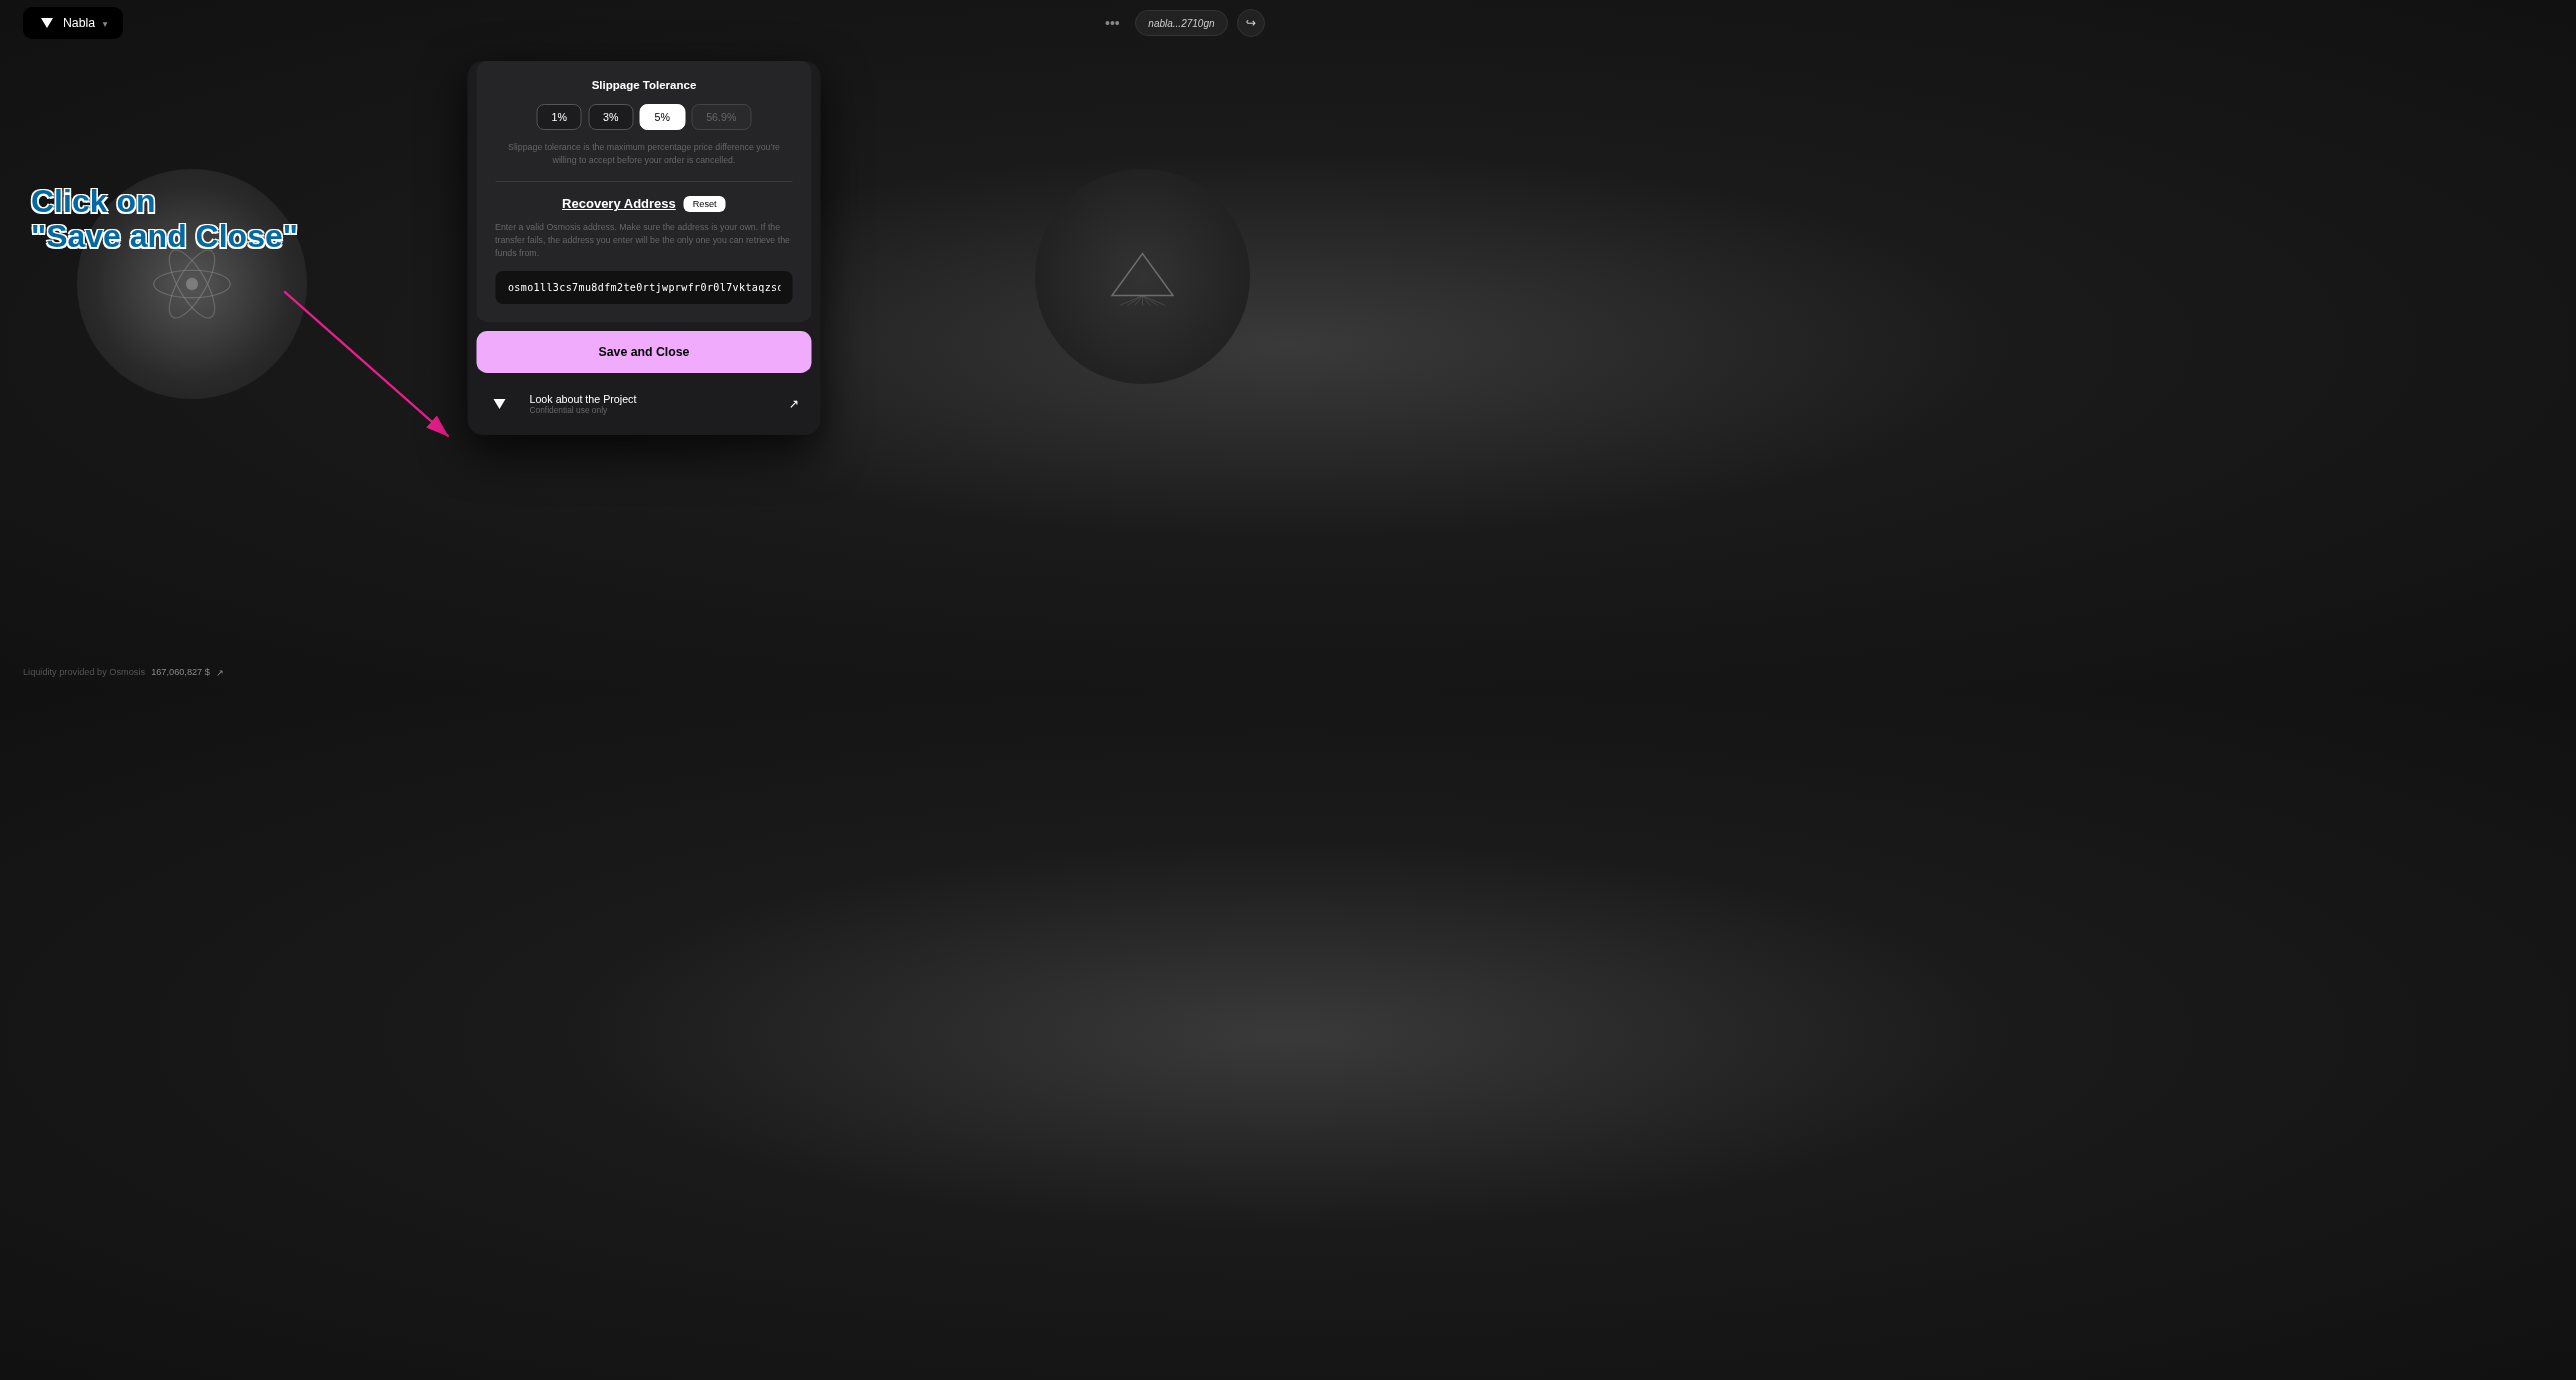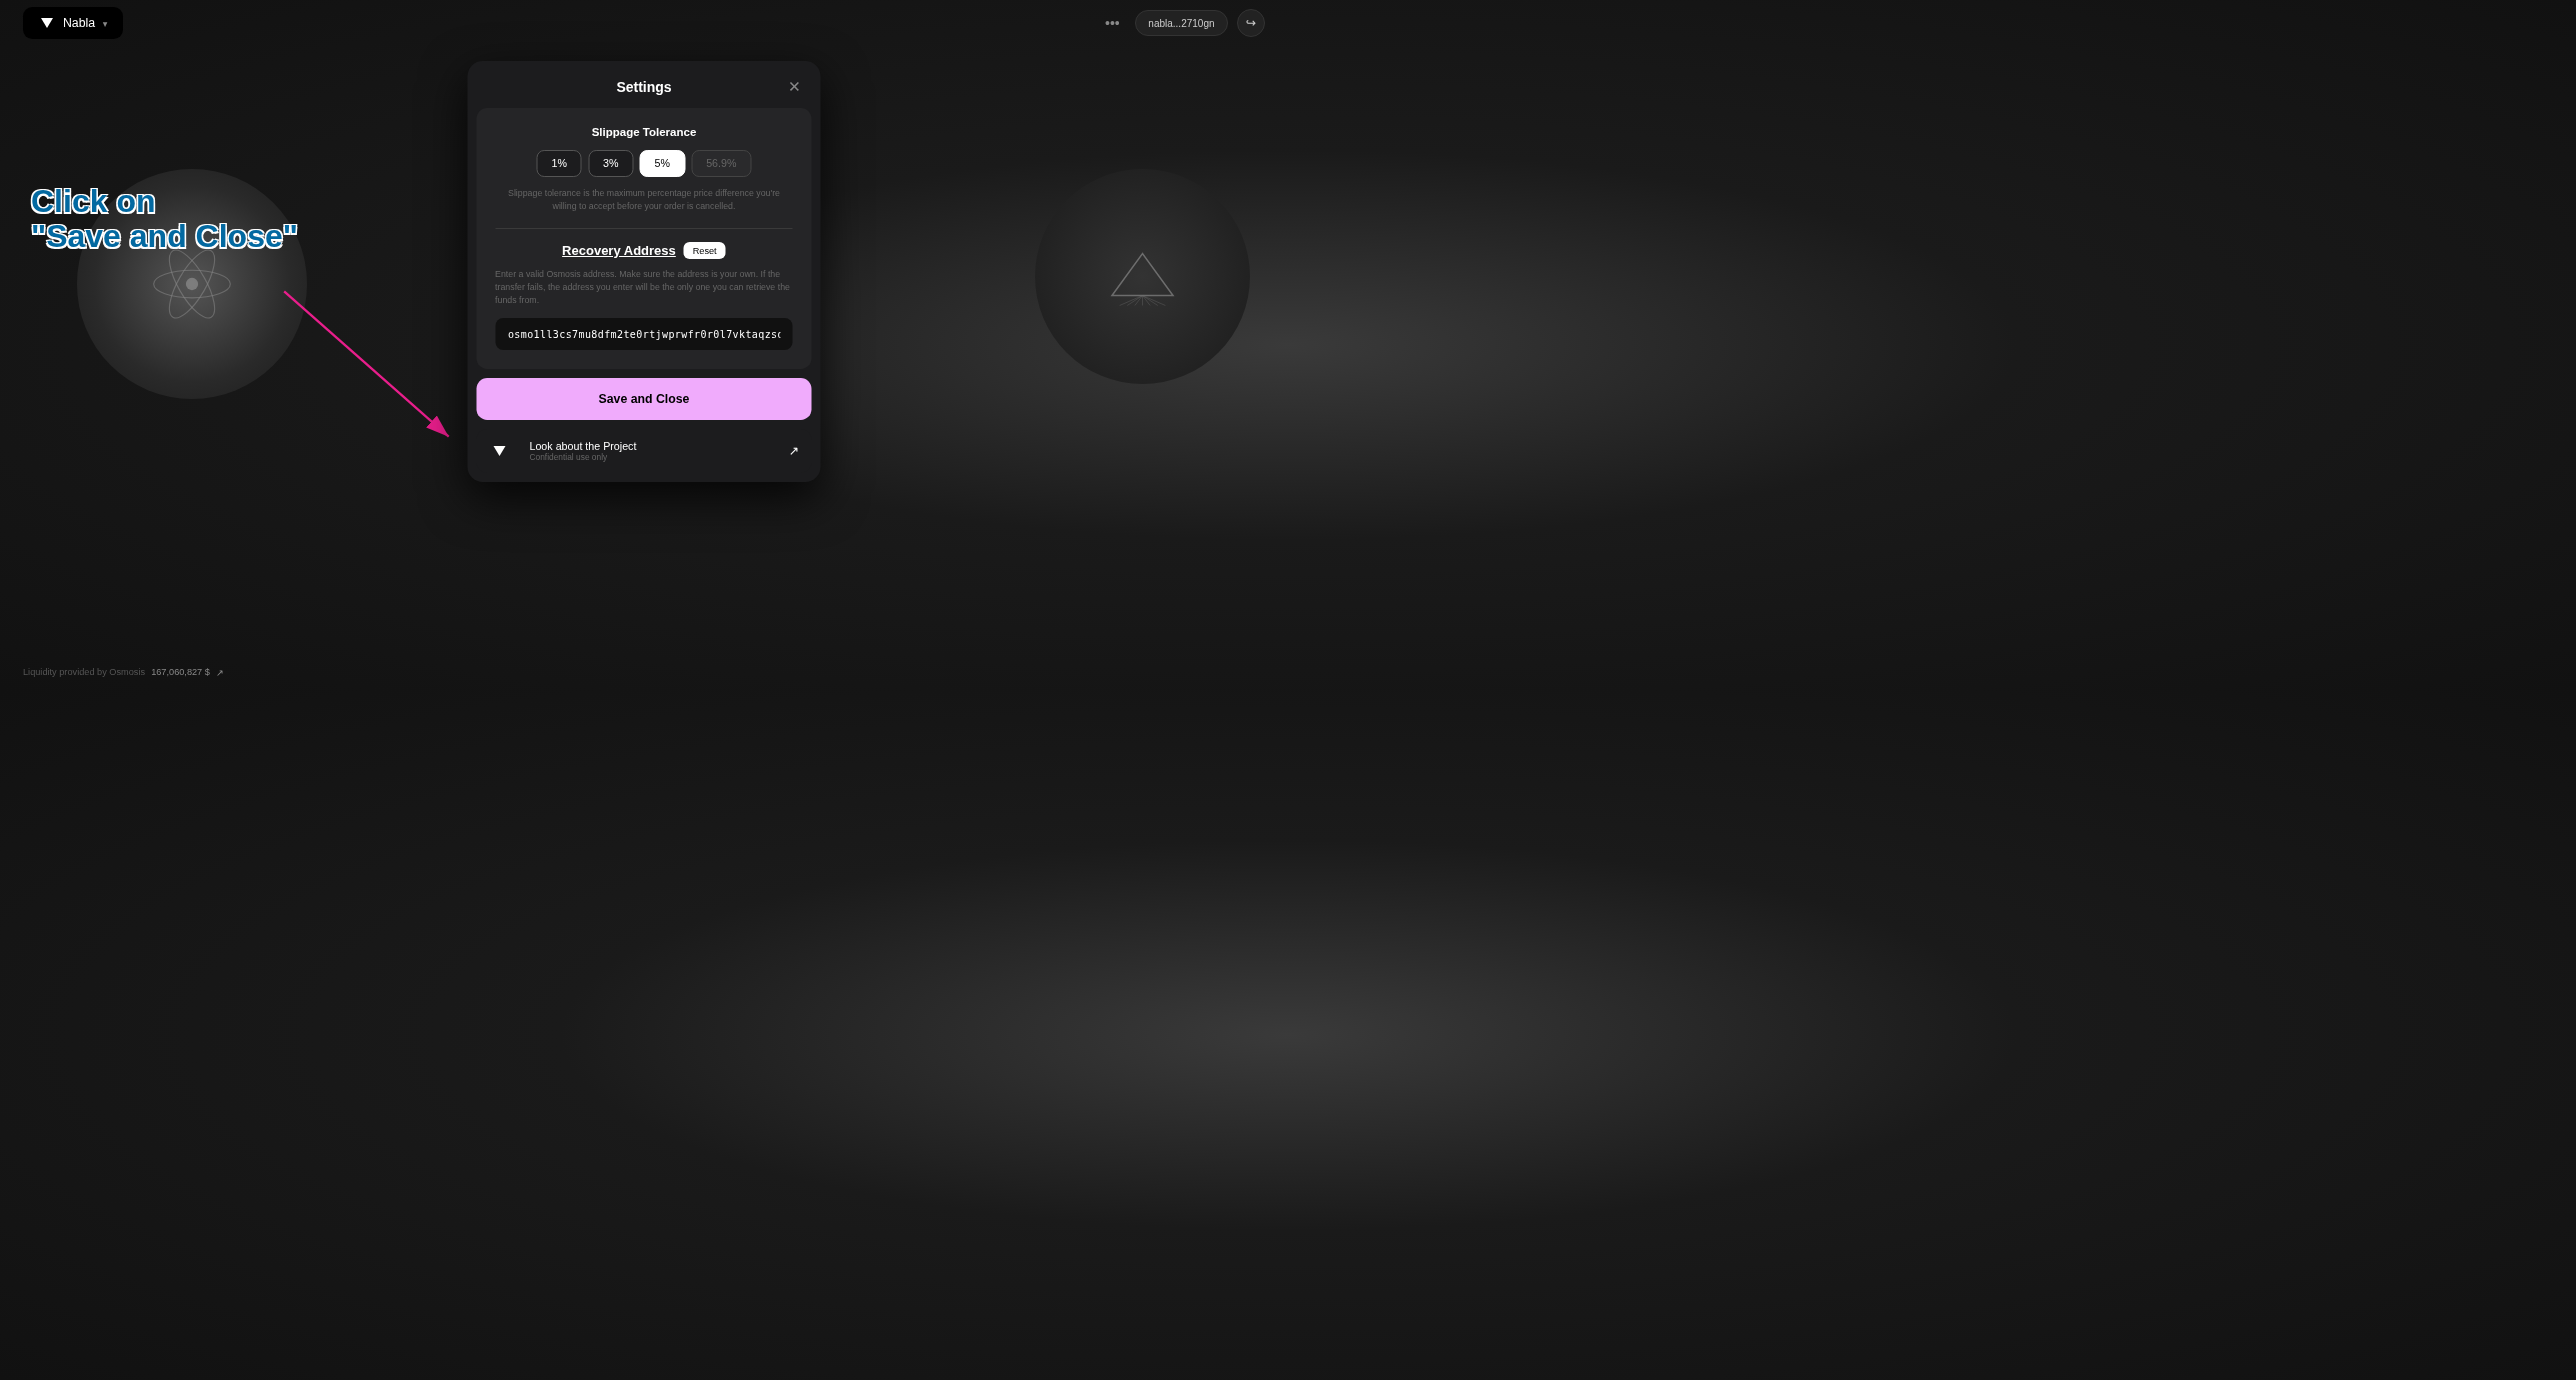--- a/index.html
+++ b/index.html
@@ -74,20 +74,21 @@
     .wallet-address {
       background: #222;
       border: 0.8px solid #333;
       border-radius: 15.3px;
       padding: 6.1px 12.3px;
       color: #ccc;
       font-size: 10px;
       display: flex;
       align-items: center;
       gap: 6.1px;
+      font-style: italic;
     }
 
     .exit-btn {
       background: #222;
       border: 0.8px solid #333;
       border-radius: 50%;
       width: 28px;
       height: 28px;
       display: flex;
       align-items: center;
@@ -451,24 +452,20 @@
 <svg class="arrow-line" width="230" height="199" viewBox="0 0 300 260">
   <defs>
     <marker id="arrowhead" markerWidth="10" markerHeight="7" refX="10" refY="3.5" orient="auto">
       <polygon points="0 0, 10 3.5, 0 7" fill="#e91e8c"></polygon>
     </marker>
   </defs>
   <line x1="30" y1="20" x2="245" y2="210" stroke="#e91e8c" stroke-width="3" marker-end="url(#arrowhead)"></line>
 </svg>
 
 <div class="modal-overlay">
-  <div class="modal-header">
-    <span class="modal-title">Settings</span>
-    <button class="modal-close">✕</button>
-  </div>
 
   <div class="modal-body">
     
     <div class="section-title">Slippage Tolerance</div>
 
     <div class="slippage-buttons">
       <button class="slippage-btn">1%</button>
       <button class="slippage-btn">3%</button>
       <button class="slippage-btn active">5%</button>
       <button class="slippage-btn muted">56.9%</button>

